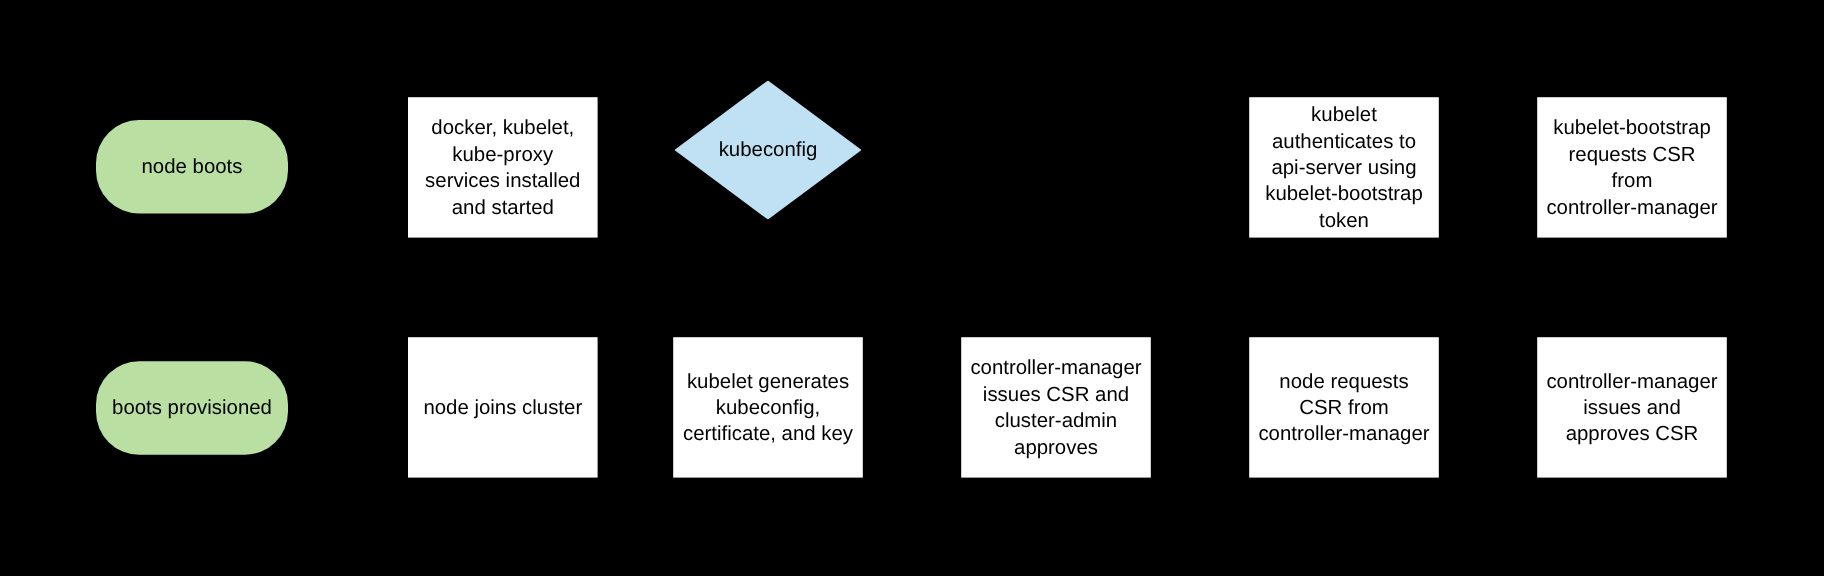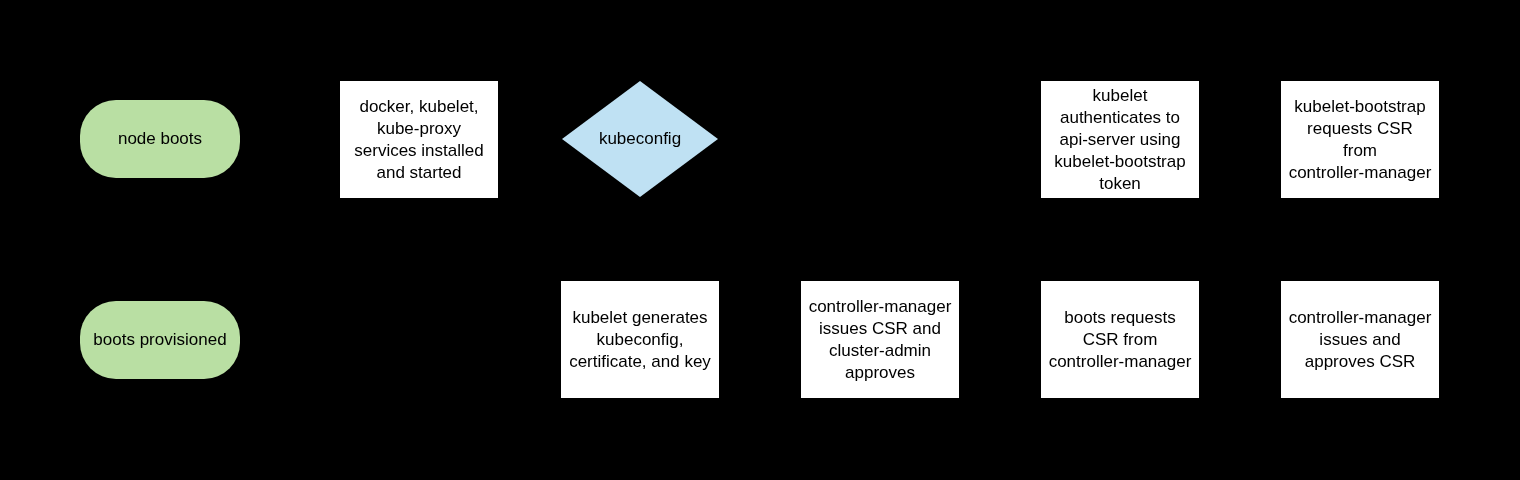--- a/index.html
+++ b/index.html
@@ -38,21 +38,21 @@
     justify-content: center;
   }
   .process {
     width: 158px;
     height: 117px;
     background: var(--process, #ffffff);
     overflow: hidden;
   }
   .decision {
     left: 562px;
-    top: 81px;
+    top: 67px;
     width: 156px;
     height: 116px;
     background: var(--decision, #bfe1f3);
     clip-path: polygon(50% 0, 100% 50%, 50% 100%, 0 50%);
   }
   .row1 { top: 81px; }
   .row2 { top: 281px; }
   .t-row1 { top: 100px; }
   .t-row2 { top: 301px; }
   .col2 { left: 340px; }
@@ -94,36 +94,39 @@
     <span class="label">kubelet-bootstrap
 requests CSR
 from
 controller-manager</span>
   </div>
 
   <div class="node terminal t-row2">
     <span class="label">boots provisioned</span>
   </div>
 
+  <div class="node process row2 col2">
+    <span class="label">node joins cluster</span>
+  </div>
 
   <div class="node process row2 col3">
     <span class="label">kubelet generates
 kubeconfig,
 certificate, and key</span>
   </div>
 
   <div class="node process row2 col4">
     <span class="label">controller-manager
 issues CSR and
 cluster-admin
 approves</span>
   </div>
 
   <div class="node process row2 col5">
-    <span class="label">boots requests
+    <span class="label">node requests
 CSR from
 controller-manager</span>
   </div>
 
   <div class="node process row2 col6">
     <span class="label">controller-manager
 issues and
 approves CSR</span>
   </div>
 

